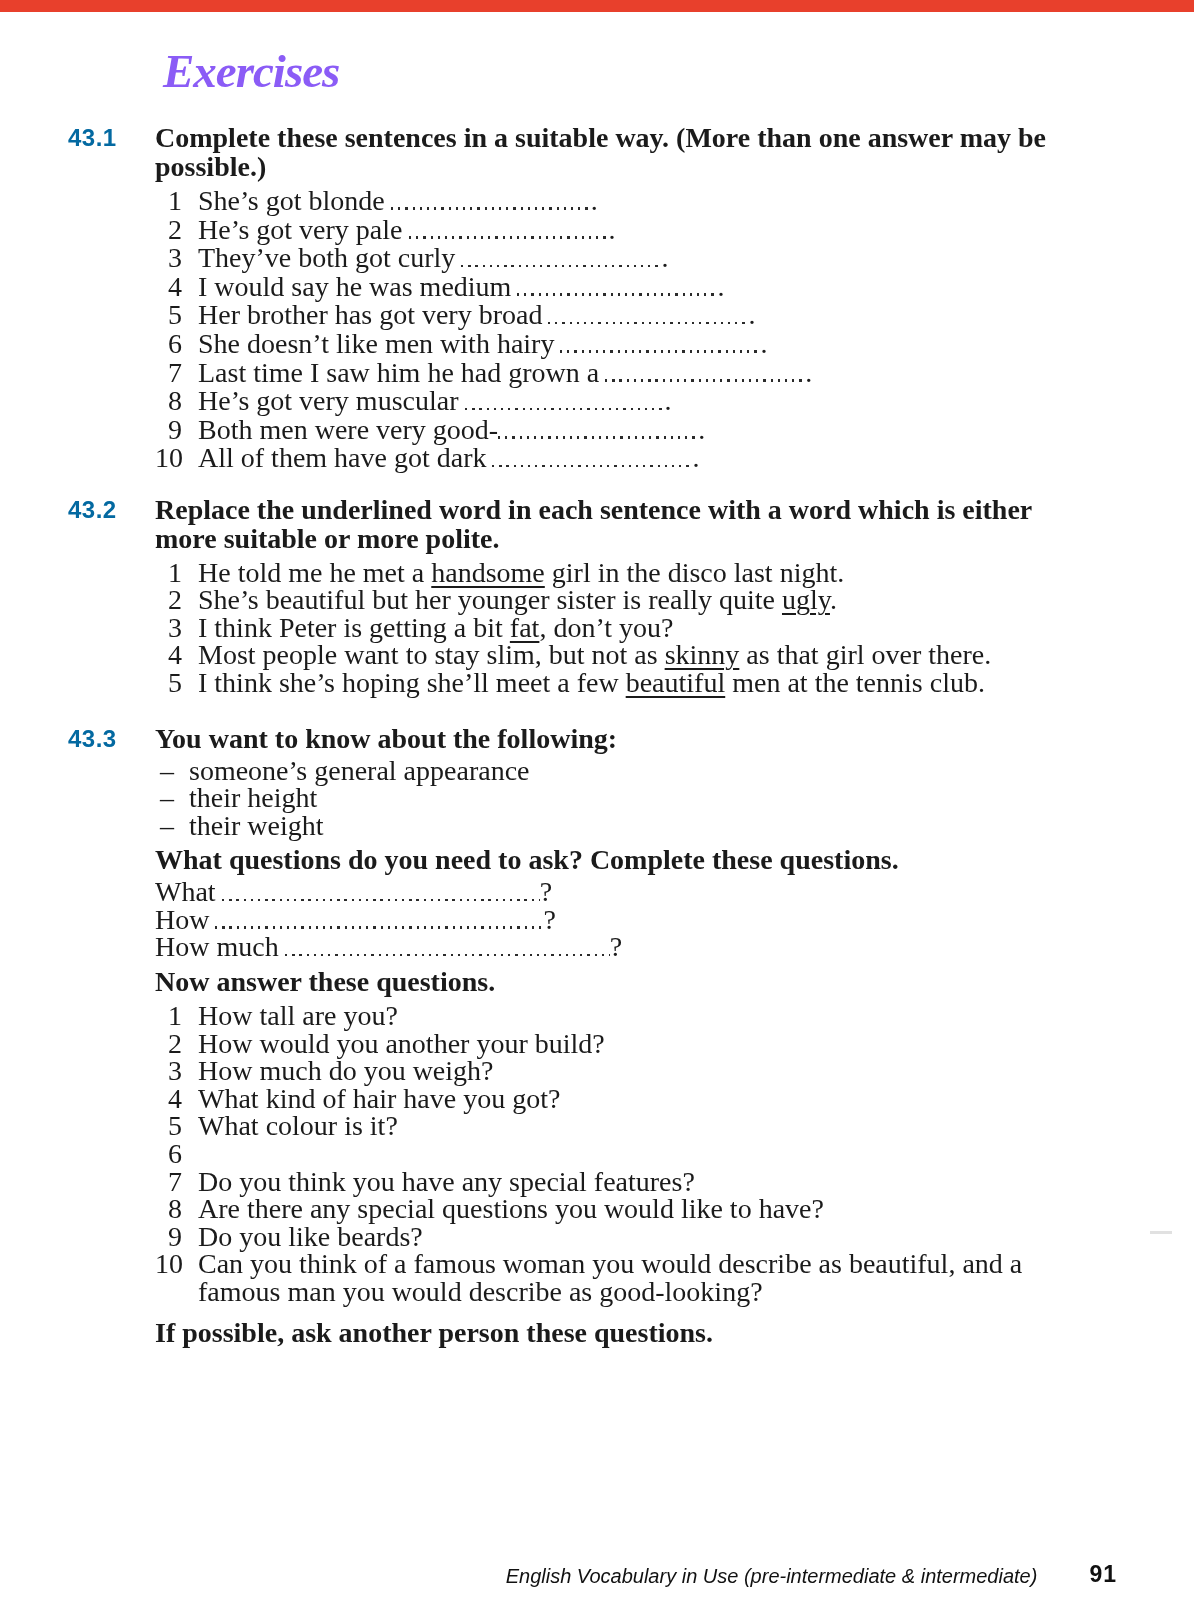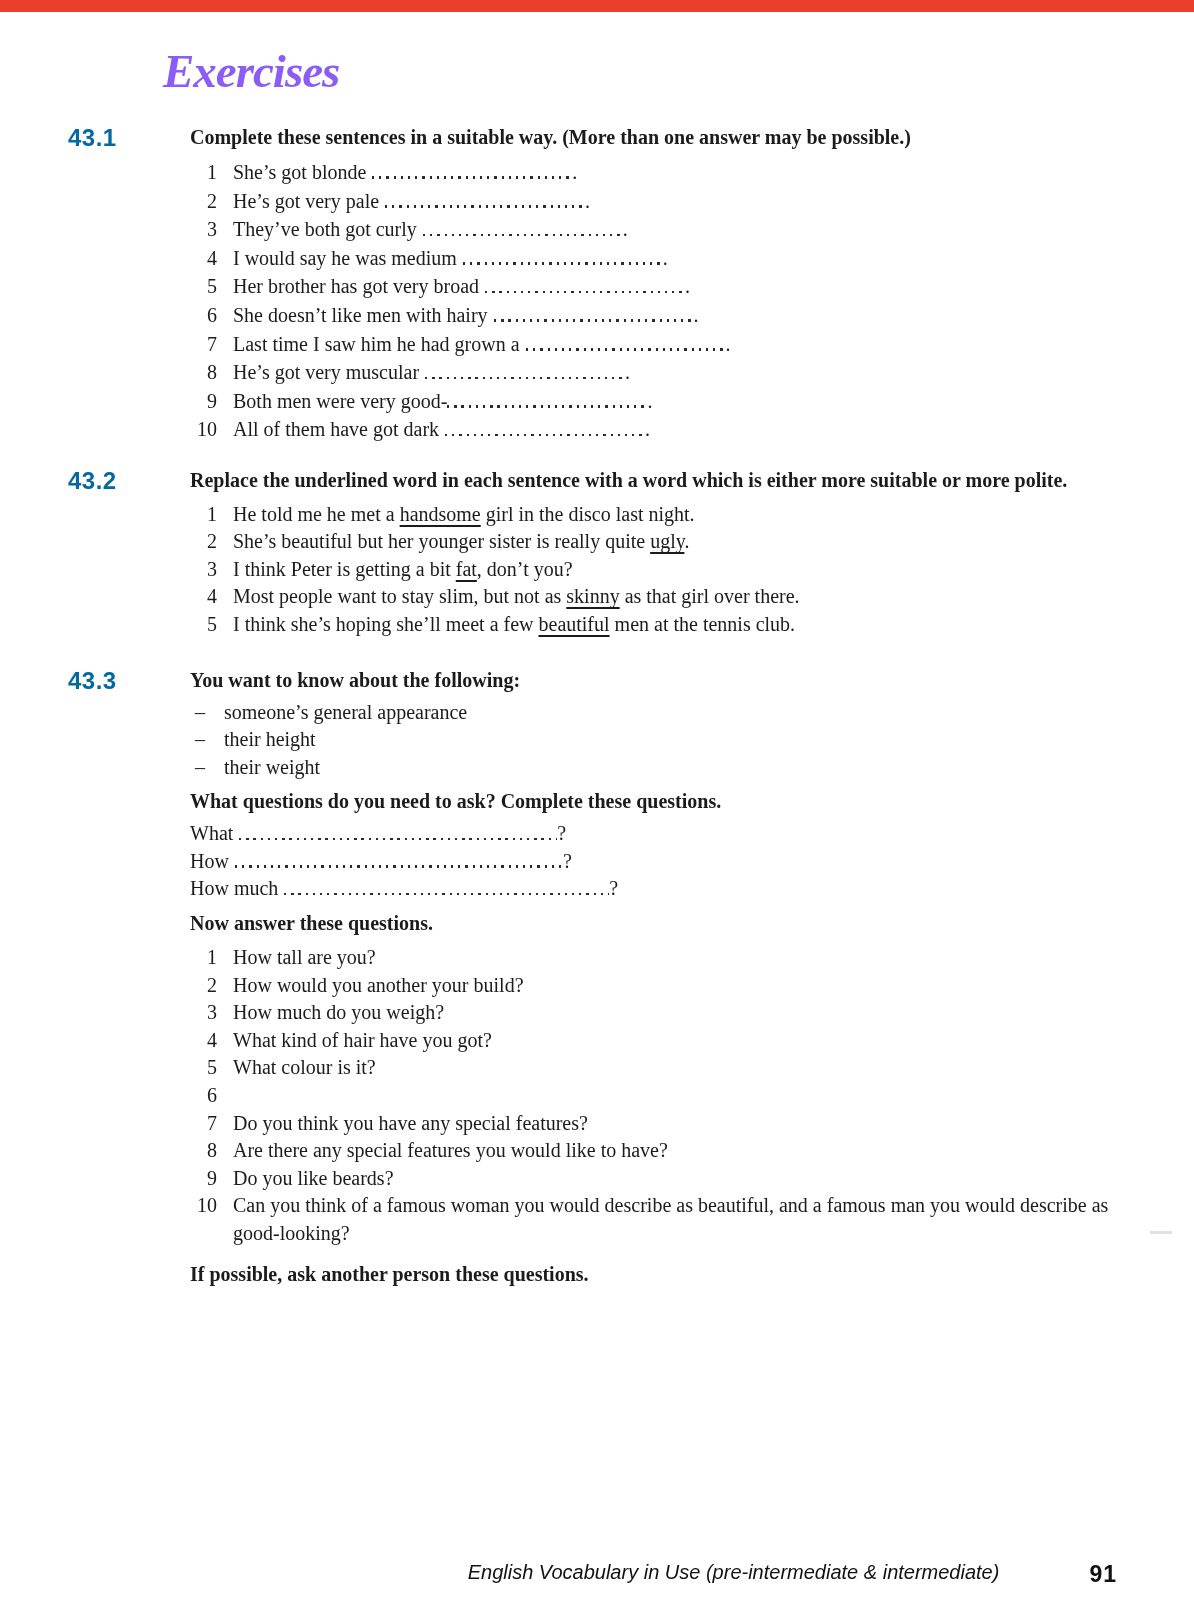--- a/index.html
+++ b/index.html
@@ -25,21 +25,21 @@
     letter-spacing:-1px;
     color:#8b5cf6;
   }
   .exercise { display:flex; align-items:flex-start; }
   .ex-label {
     flex:none; width:87px;
     font-family:"Liberation Sans", sans-serif;
     font-weight:bold; font-size:24px; line-height:30px;
     letter-spacing:0.5px; color:#0369a1;
   }
-  .ex-body { flex:1; font-size:20px; line-height:29px; max-width:932px;margin-left:35px; }
+  .ex-body { flex:1; font-size:28px; line-height:29px; max-width:932px; }
   .ex-head { font-weight:bold; margin:0; }
   .ex1 { margin-top:26px; }
   .ex2 { margin-top:22px; }
   .ex3 { margin-top:28px; }
 
   .num-list { margin-top:6px; }
   .qrow { display:flex; line-height:28.6px; }
   .qrow2 { line-height:27.4px; }
   .qrow3 { line-height:27.6px; }
   .qnum { flex:none; width:27px; text-align:right; }
@@ -69,31 +69,31 @@
   .bdash { flex:none; width:29px; padding-left:5px; }
 
   .stem-block { margin-top:4px; }
   .srow { line-height:27.5px; }
 
   .mt-head { margin-top:6px; }
   .outro { margin-top:12px; }
 
   .footer {
     position:absolute; top:1561px; left:0; width:1194px;
-    display:flex; align-items:flex-start; justify-content:flex-end;
+    display:flex; align-items:flex-end; justify-content:flex-end;
     padding-right:77px; box-sizing:border-box;
   }
   .book-title {
     font-family:"Liberation Sans", sans-serif;
     font-style:italic; font-size:20px; color:#111;
   }
   .page-number {
     font-family:"Liberation Sans", sans-serif;
     font-weight:bold; font-size:23px; color:#111;
-    margin-left:90px; letter-spacing:1px;
+    margin-left:52px; letter-spacing:1px;
   }
   .artifact {
     position:absolute; left:1150px; top:1231px;
     width:22px; height:3px; background:#c9c9c9; opacity:0.55;
   }
 </style>
 </head>
 <body>
 
 <div class="accent-bar"></div>
@@ -233,21 +233,21 @@
         </div>
         <div class="qrow qrow3">
           <span class="qnum">6</span>
         </div>
         <div class="qrow qrow3">
           <span class="qnum">7</span>
           <span class="qtext">Do you think you have any special features?</span>
         </div>
         <div class="qrow qrow3">
           <span class="qnum">8</span>
-          <span class="qtext">Are there any special features you would like to have?</span>
+          <span class="qtext">Are there any special questions you would like to have?</span>
         </div>
         <div class="qrow qrow3">
           <span class="qnum">9</span>
           <span class="qtext">Do you like beards?</span>
         </div>
         <div class="qrow qrow3">
           <span class="qnum">10</span>
           <span class="qtext">Can you think of a famous woman you would describe as beautiful, and a famous man you would describe as good-looking?</span>
         </div>
       </div>

